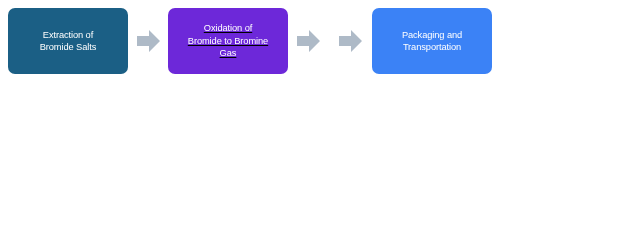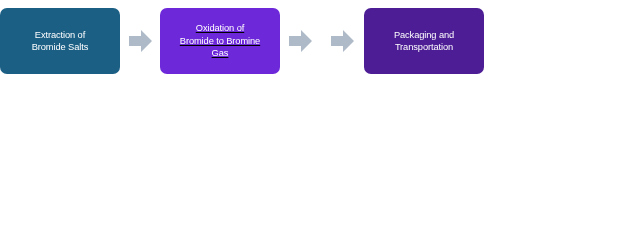--- a/index.html
+++ b/index.html
@@ -16,20 +16,21 @@
 
   #flow-diagram {
     position: relative;
     width: 596px;
     height: 82px;
     background: #ffffff;
     display: flex;
     align-items: center;
     justify-content: flex-start;
     box-sizing: border-box;
+    padding-left: 8px;
   }
 
   .process-step {
     width: 120px;
     height: 66px;
     border-radius: 7px;
     display: flex;
     align-items: center;
     justify-content: center;
     box-sizing: border-box;
@@ -97,18 +98,18 @@
 
 
   <div class="flow-connector" style="width:44px;">
     <span>
       <svg viewBox="0 0 23 22" xmlns="http://www.w3.org/2000/svg">
         <polygon points="0,6 12,6 12,0 23,11 12,22 12,16 0,16" fill="#aebac7"></polygon>
       </svg>
     </span>
   </div>
 
-  <div class="process-step" style="background:#4c1d95;">
+  <div class="process-step" style="background:#3b82f6;">
     <span class="step-label">Packaging and
 Transportation</span>
   </div>
 
 </div>
 
 </body></html>

